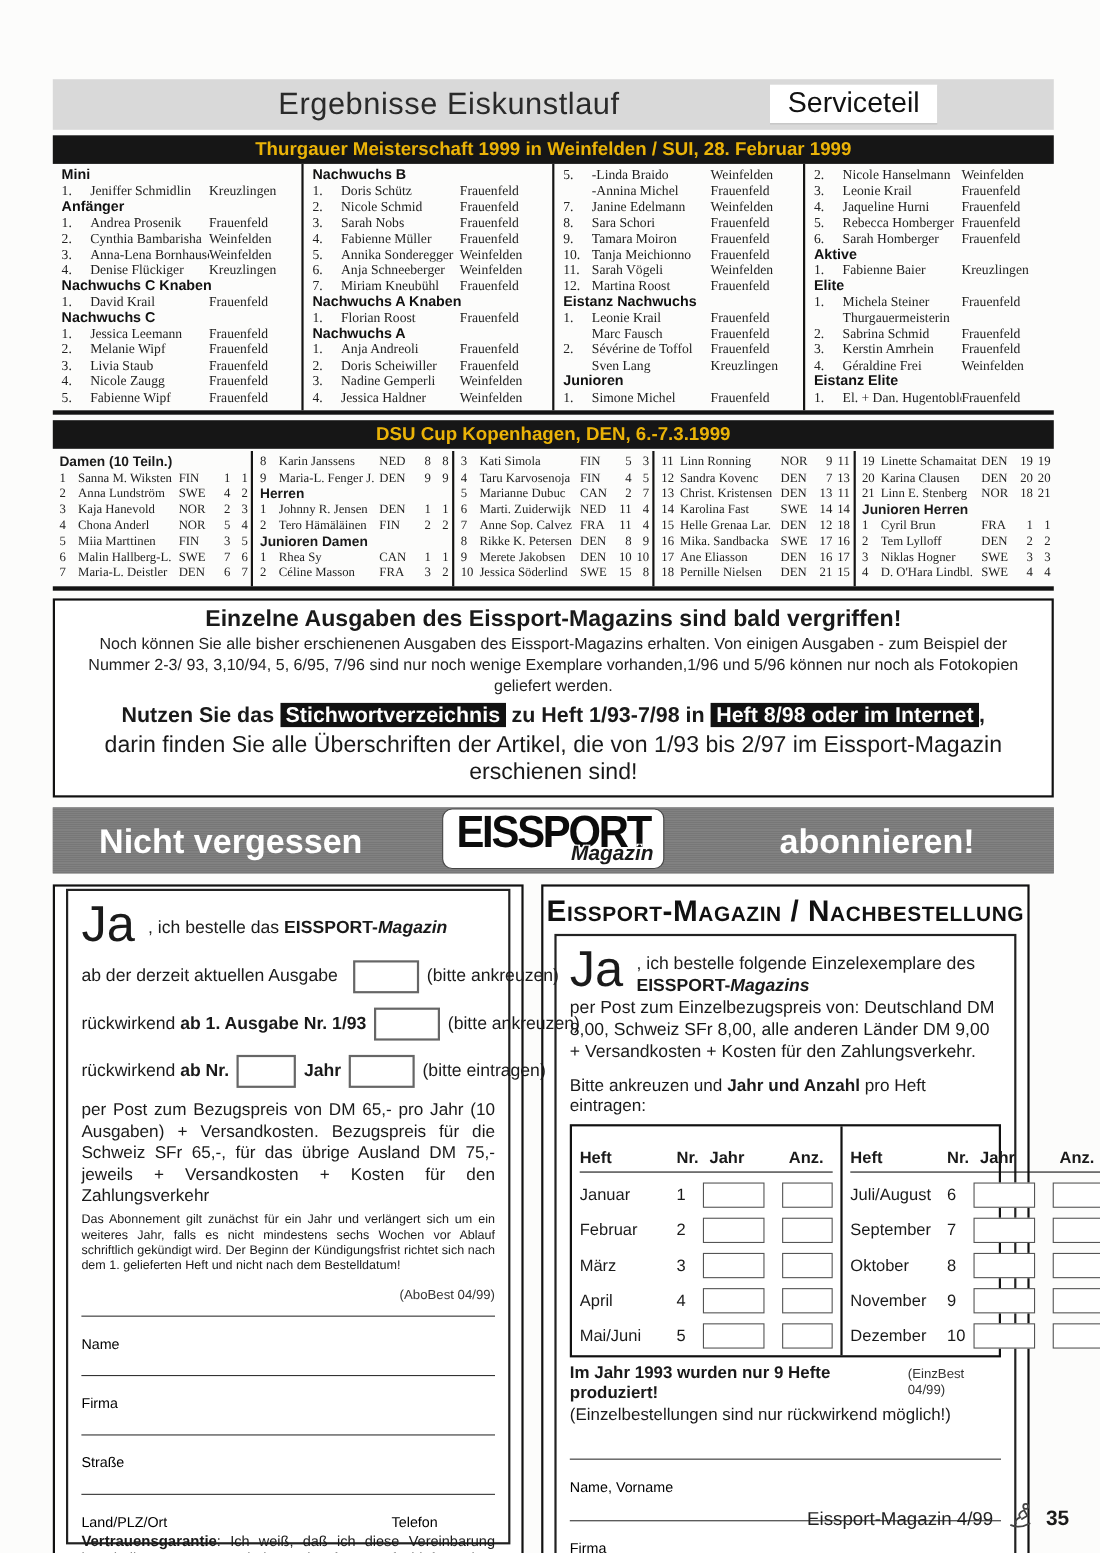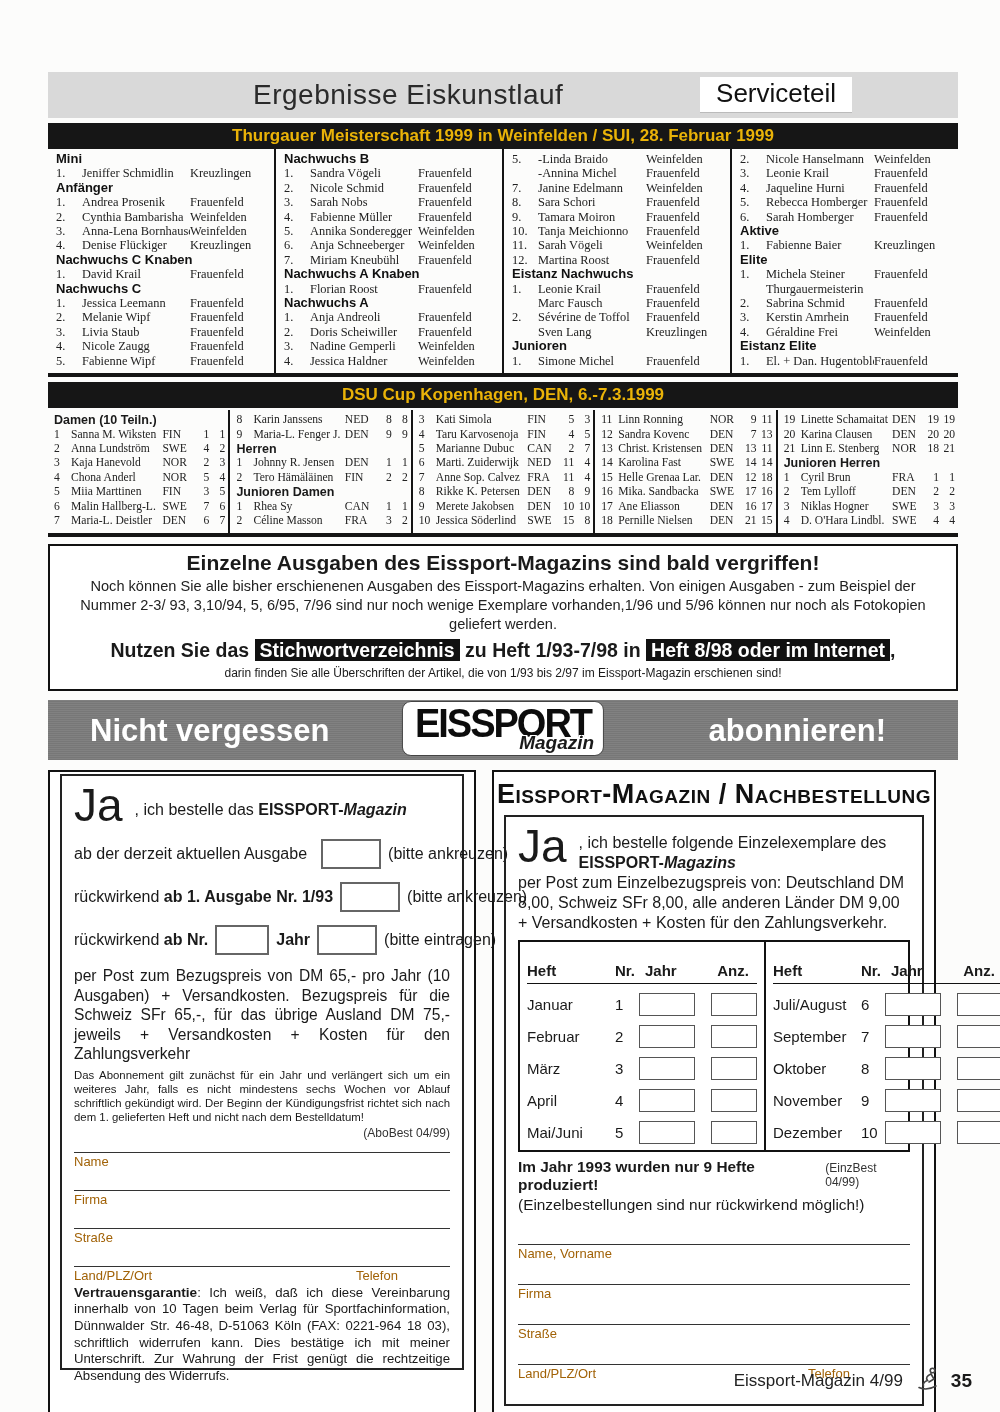--- a/index.html
+++ b/index.html
@@ -38,21 +38,21 @@
   .d-nat { width:31px; flex:none; }
   .d-n1 { width:16px; flex:none; text-align:right; }
   .d-n2 { width:16px; flex:none; text-align:right; }
 
   
   .notice { border:2px solid #111; margin-top:7px; padding:5px 12px 9px; text-align:center; background:#fff; }
   .notice-title { font-weight:bold; font-size:21px; }
   .notice-body { font-size:14.6px; line-height:19px; color:#222; margin-top:2px; }
   .notice-cta { font-weight:bold; font-size:19.5px; margin-top:5px; }
   .hl { background:#111; color:#fff; padding:0 5px; }
-  .notice-last { font-size:12px; margin-top:4px; }
+  .notice-last { font-size:21px; margin-top:4px; }
 
   
   .banner { margin-top:9px; height:60px; background:#7b7b7b; position:relative;
             background-image:repeating-linear-gradient(0deg,#777 0 1px,#818181 1px 2px); }
   .banner-left { position:absolute; left:42px; top:13px; color:#fff; font-weight:bold; font-size:31px; }
   .banner-right { position:absolute; right:72px; top:13px; color:#fff; font-weight:bold; font-size:31px; }
   .logo-box { position:absolute; left:50%; transform:translateX(-50%); top:1px; background:#fff; border-radius:9px; padding:0 12px 10px; border:1px solid #444; }
   .logo-main { font-weight:bold; font-size:38px; letter-spacing:-2px; color:#0c0c0c; display:inline-block; transform:scaleY(1.08); }
   .logo-sub { position:absolute; right:9px; bottom:1px; font-style:italic; font-weight:bold; font-size:19px; color:#1a1a1a;
               text-shadow:-1.5px -1.5px 0 #fff, 1.5px -1.5px 0 #fff, -1.5px 1.5px 0 #fff, 1.5px 1.5px 0 #fff; }
@@ -73,23 +73,23 @@
   .form-right .ja-text { padding-top:8px; }
   .after-ja { font-size:16px; line-height:20px; }
 
   .opt-row { display:flex; align-items:center; margin-top:13px; font-size:16px; white-space:nowrap; }
   .inbox { width:60px; height:30px; border:2px solid #666; margin:0 7px; flex:none; background:#fff; }
   .inbox.small { width:54px; }
   .opt-note { margin-left:auto; }
 
   .para { font-size:15.6px; line-height:19.5px; margin-top:11px; text-align:justify; }
   .small-para { font-size:11.4px; line-height:14px; margin-top:4px; text-align:justify; }
-  .ref { text-align:right; font-size:12px; margin-top:2px; color:#333; }
-
-  .field { border-top:1.3px solid #333; margin-top:21px; font-size:13px; padding-top:1px; color:#a16207; display:flex; }
+  .ref { text-align:right; font-size:12px; margin-top:12px; color:#333; }
+
+  .field { border-top:1.3px solid #333; margin-top:21px; font-size:13px; padding-top:17px; color:#000000; display:flex; }
   .form-right .field { margin-top:23px; }
   .field .right-label { position:absolute; left:232px; }
   .field { position:relative; }
 
   .garantie { font-size:13.2px; line-height:16.6px; margin-top:2px; text-align:justify; }
   .garantie b { font-size:13.6px; }
 
   
   .heft-instr { font-size:15.6px; margin-top:12px; }
   .heft-table { border:2px solid #111; margin-top:7px; display:flex; }
@@ -182,21 +182,21 @@
         <div class="t-row">
           <span class="t-rank">5.</span>
           <span class="t-name">Fabienne Wipf</span>
           <span class="t-club">Frauenfeld</span>
         </div>
       </div>
       <div class="t-col">
         <div class="t-head">Nachwuchs B</div>
         <div class="t-row">
           <span class="t-rank">1.</span>
-          <span class="t-name">Sandra Vögeli</span>
+          <span class="t-name">Doris Schütz</span>
           <span class="t-club">Frauenfeld</span>
         </div>
         <div class="t-row">
           <span class="t-rank">2.</span>
           <span class="t-name">Nicole Schmid</span>
           <span class="t-club">Frauenfeld</span>
         </div>
         <div class="t-row">
           <span class="t-rank">3.</span>
           <span class="t-name">Sarah Nobs</span>
@@ -722,20 +722,21 @@
 
     <div class="form form-right">
       <div class="form-title">Eissport-Magazin / Nachbestellung</div>
       <div class="form-inner">
         <div class="ja-row">
           <span class="ja">Ja</span>
           <span class="ja-text"><span>, ich bestelle folgende Einzelexemplare des </span><b>EISSPORT-</b><b><i>Magazins</i></b></span>
         </div>
         <div class="after-ja"> per Post zum Einzelbezugspreis von: Deutschland DM 8,00, Schweiz SFr 8,00, alle anderen Länder DM 9,00 + Versandkosten + Kosten für den Zahlungsverkehr.</div>
 
+        <div class="heft-instr"><span>Bitte ankreuzen und </span><b>Jahr und Anzahl</b><span> pro Heft eintragen:</span></div>
 
         <div class="heft-table">
             <div class="heft-half">
               <div class="heft-hrow">
                 <span class="hh-heft">Heft</span>
                 <span class="hh-nr">Nr.</span>
                 <span class="hh-jahr">Jahr</span>
                 <span class="hh-anz">Anz.</span>
               </div>
               <div class="heft-row">

